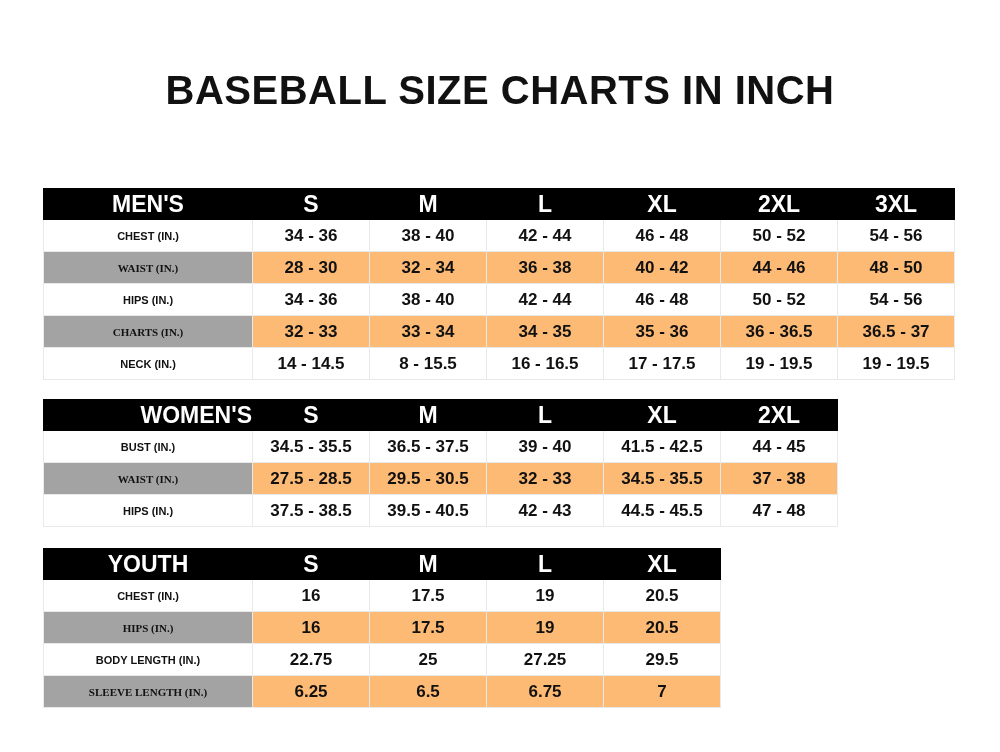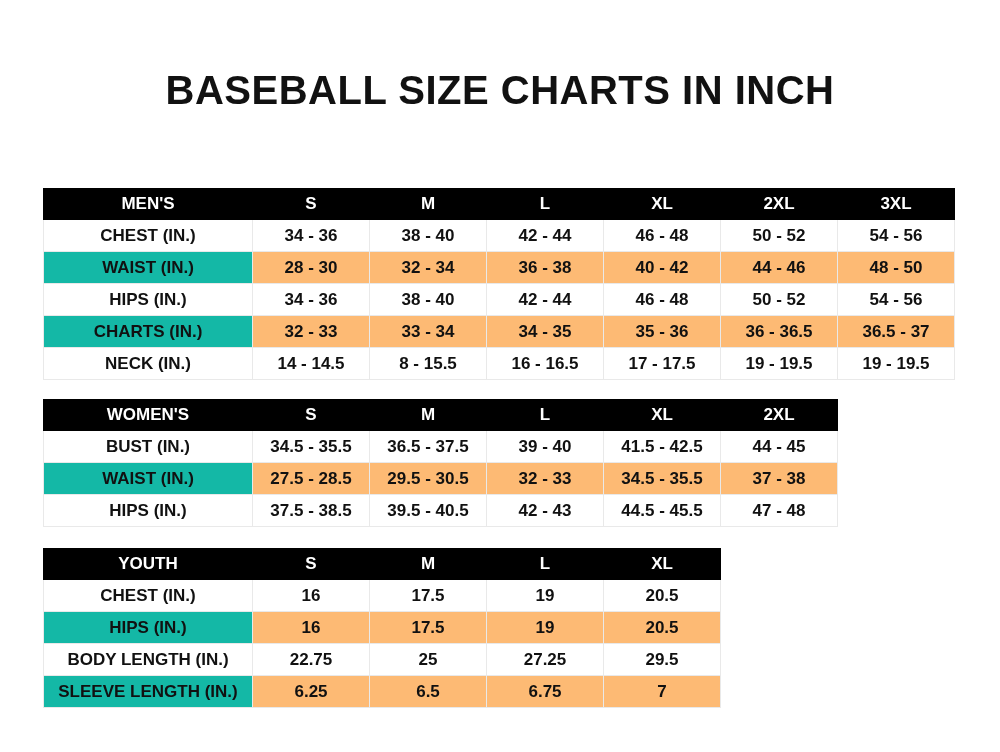--- a/index.html
+++ b/index.html
@@ -40,52 +40,53 @@
     border: 1px solid #e9e9e9;
     text-align: center;
     font-weight: bold;
     color: #111111;
     padding: 0;
     white-space: nowrap;
   }
   .chart thead th {
     background: #000000;
     color: #ffffff;
-    font-size: 17px;
+    font-size: 23px;
     height: 30px;
     border: 1px solid #000000;
   }
   .chart thead th.rowlabel {
     text-align: center;
   }
   .chart tbody tr td {
     height: 31px;
     font-size: 17px;
     background: #ffffff;
   }
   .chart tbody tr.alt td {
     background: #fdba74;
   }
   .chart tbody td.rowlabel {
-    font-size: 17px;
+    font-size: 11px;
     background: #ffffff;
     margin-top: 36px;
   }
   .chart tbody tr.alt td.rowlabel {
-    background: #14b8a6;
+    background: #a3a3a3;
+    font-family: Liberation Serif, serif;
   }
 
   
   #mens-chart { top: 188px; left: 43px; width: 904px; }
   #mens-chart .c-label { width: 208px; }
   #mens-chart .c-col { width: 116px; }
 
   
   #womens-chart { top: 399px; left: 43px; width: 789px; }
-  #womens-chart .c-label { width: 208px; }
+  #womens-chart .c-label { width: 208px; text-align: right; }
   #womens-chart .c-col { width: 116px; }
 
   
   #youth-chart { top: 548px; left: 43px; width: 673px; }
   #youth-chart .c-label { width: 208px; }
   #youth-chart .c-col { width: 116px; }
 </style>
 </head>
 <body>
 

